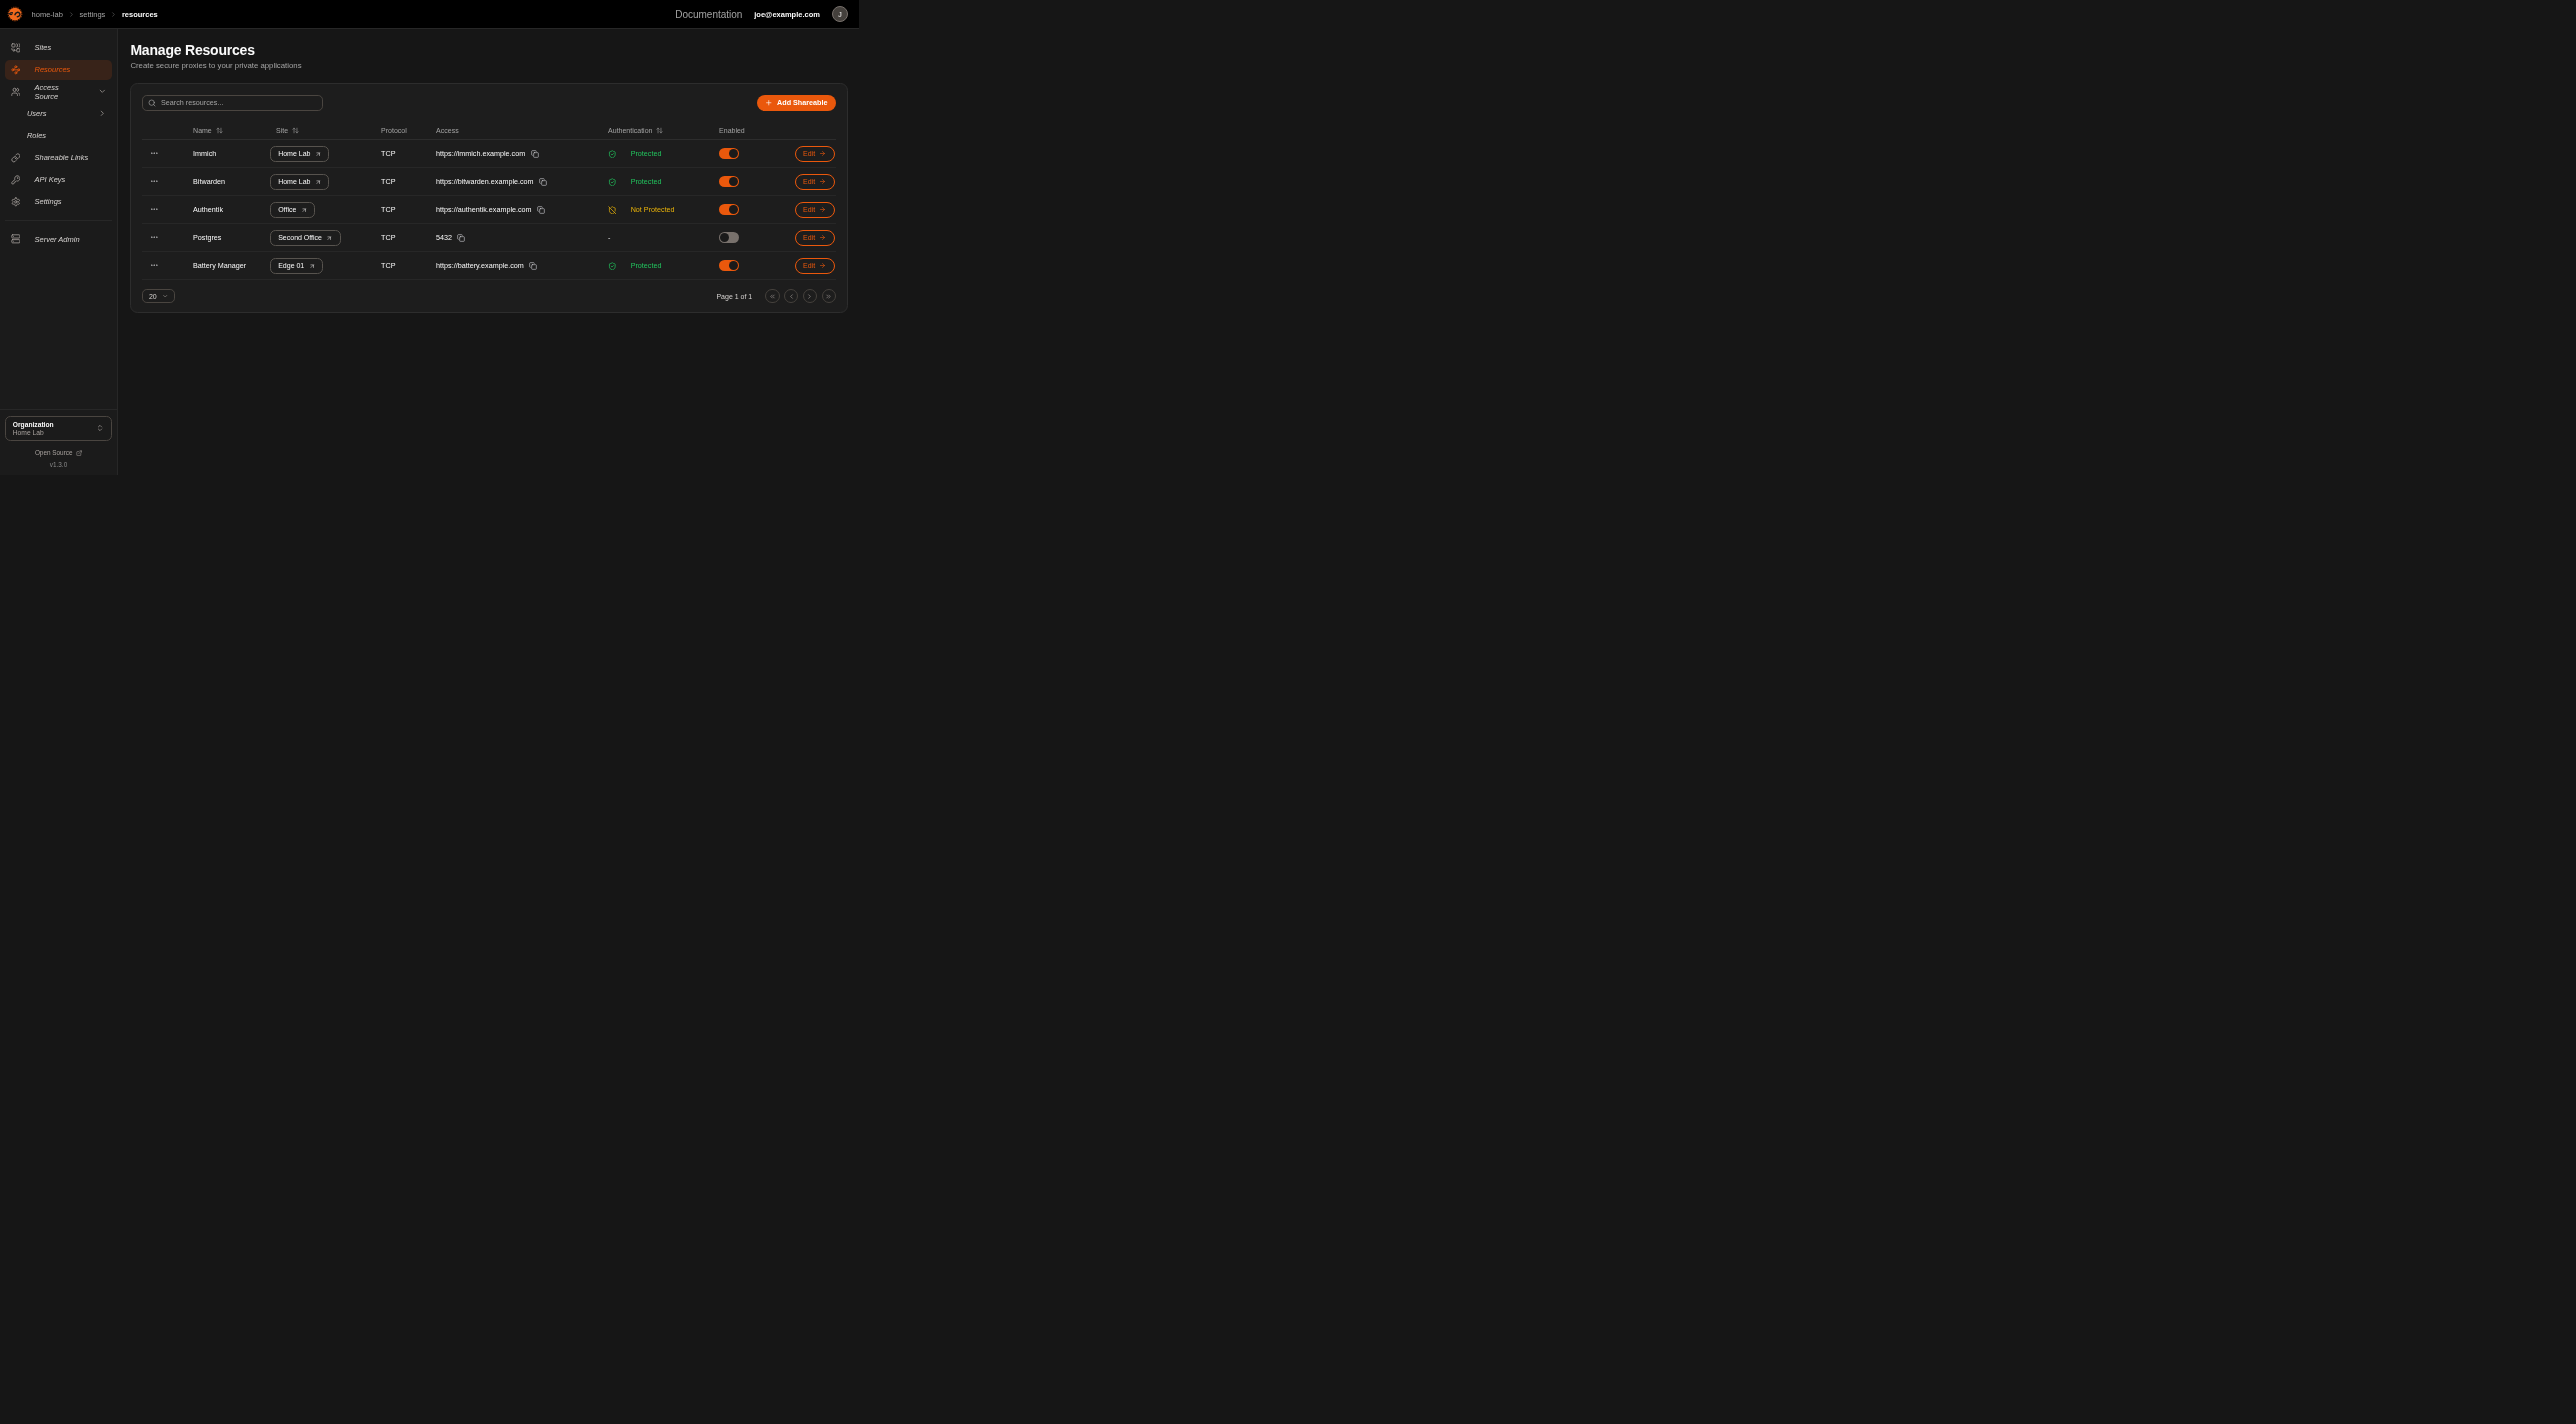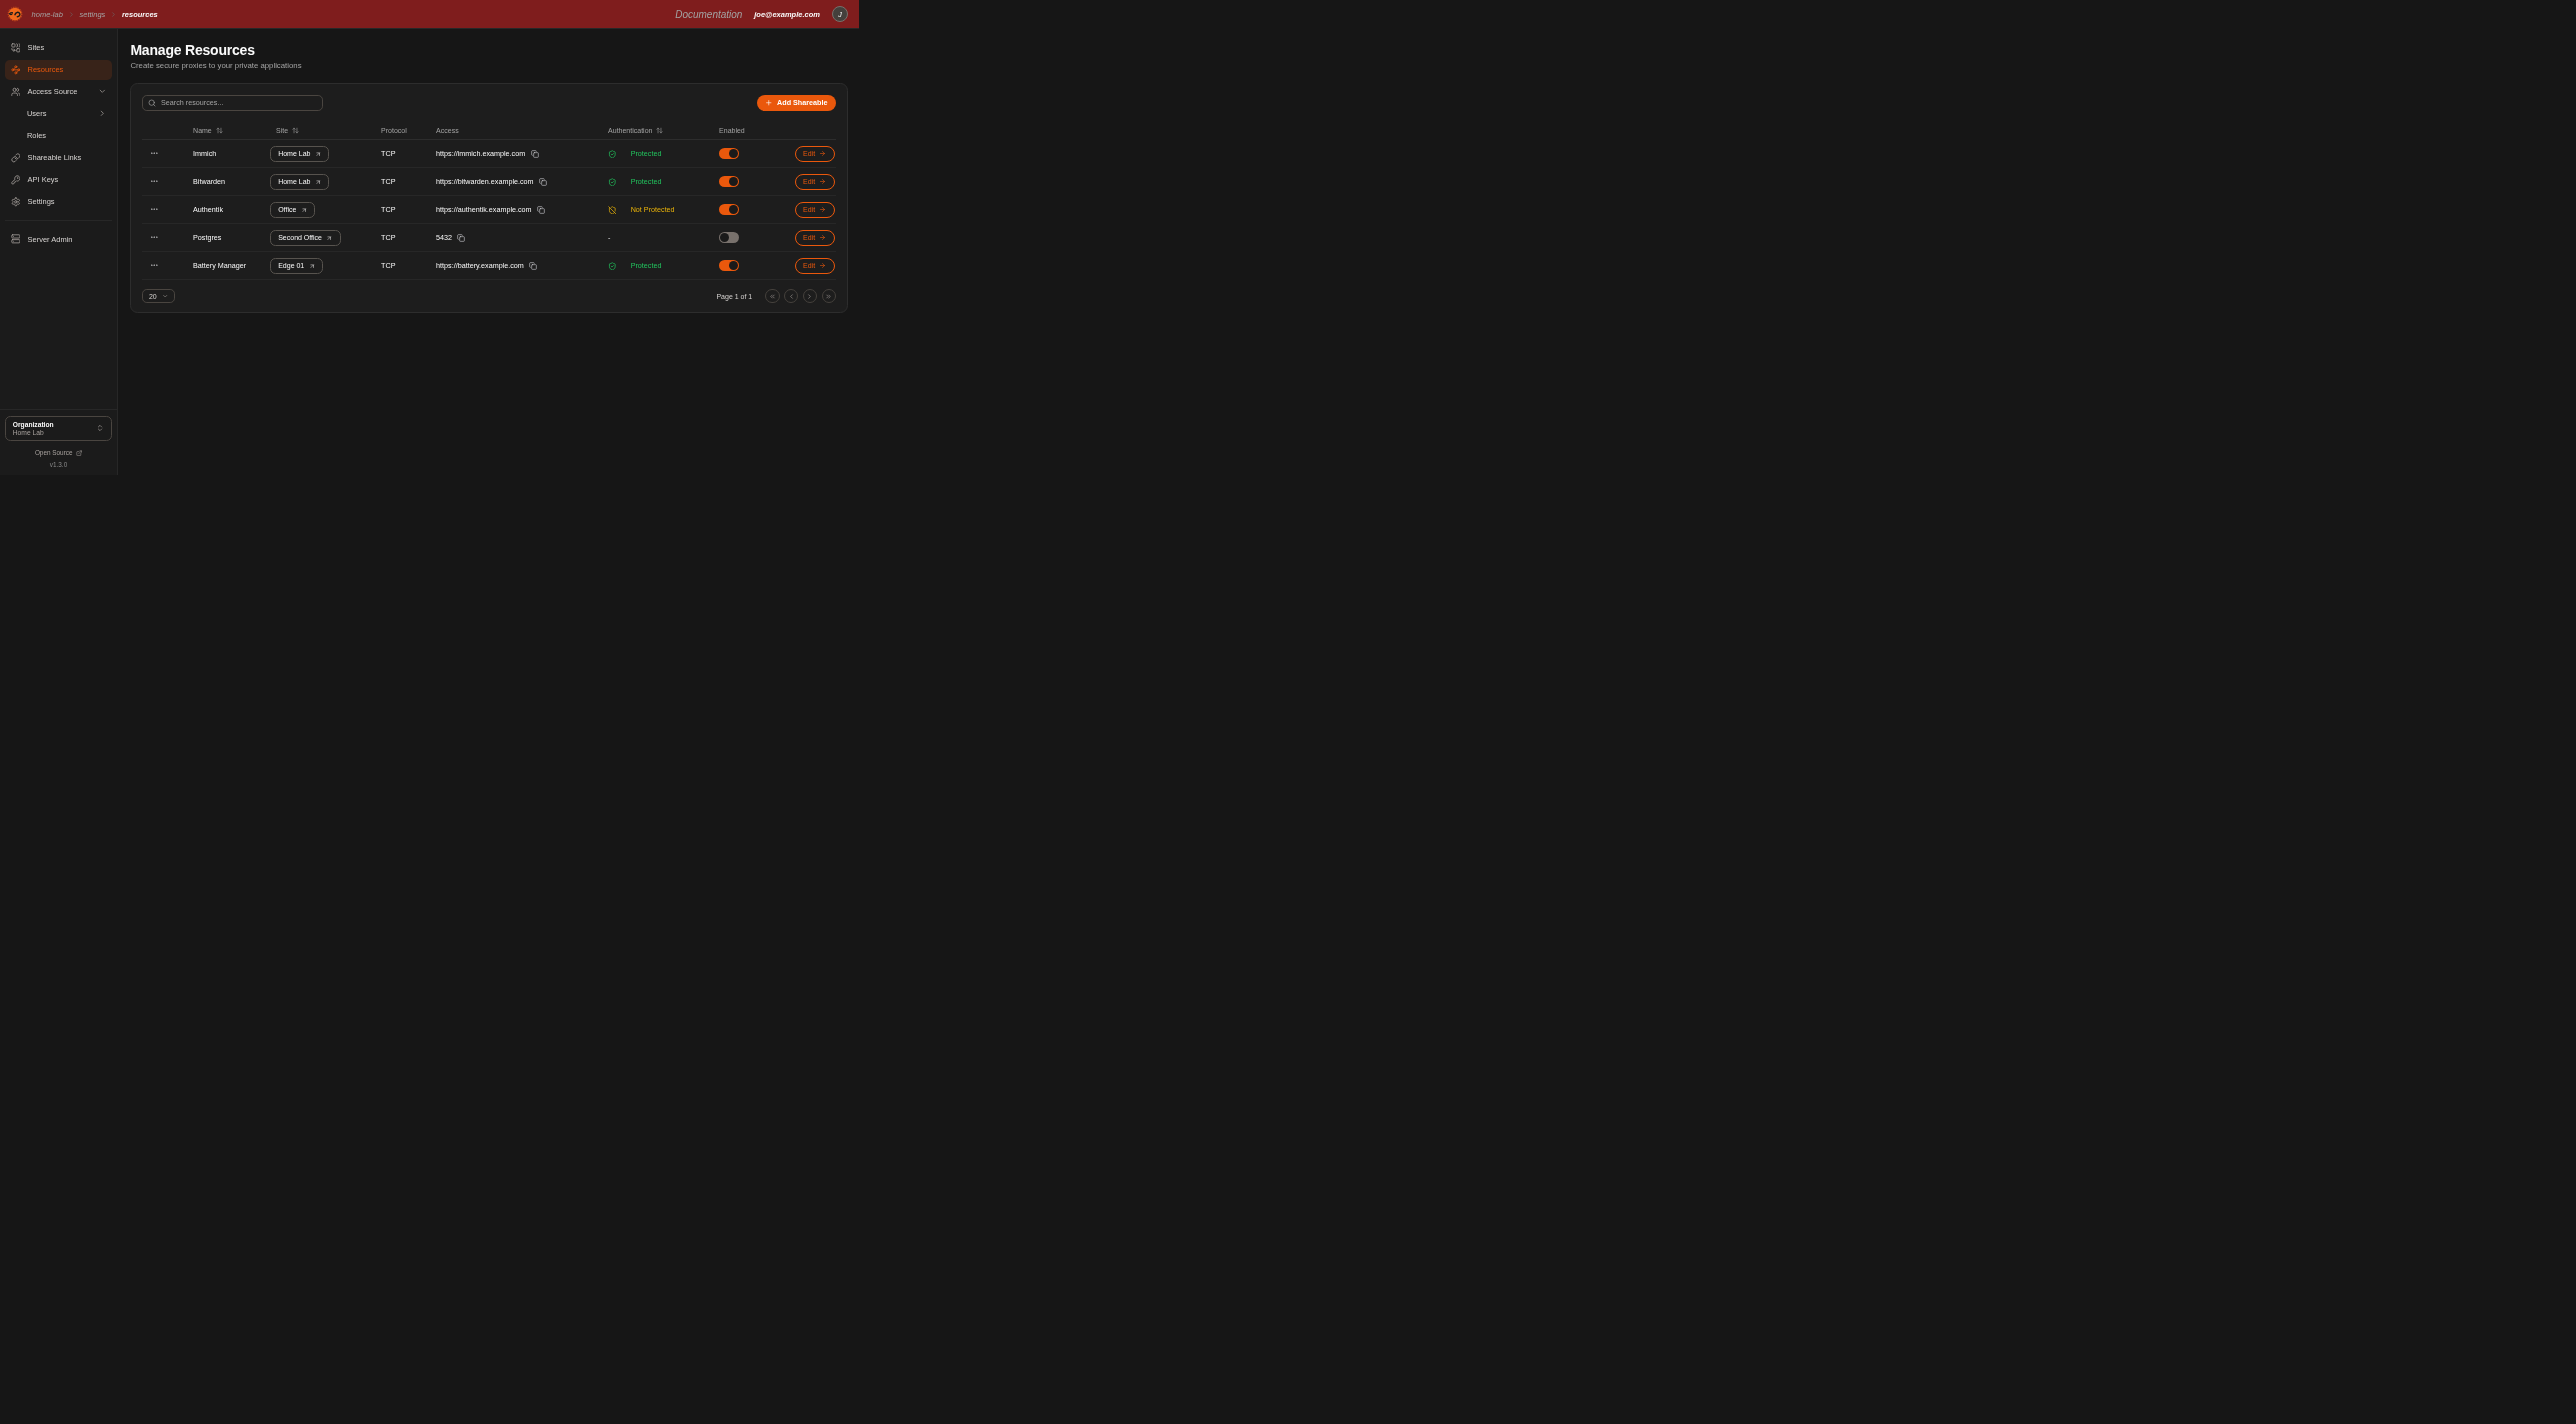--- a/index.html
+++ b/index.html
@@ -3,39 +3,39 @@
 <meta charset="utf-8">
 <style>
   * { margin:0; padding:0; box-sizing:border-box; }
   html,body { width:859px; height:475px; background:#161616; overflow:hidden;
     font-family:"Liberation Sans","DejaVu Sans",sans-serif; color:#fafafa; }
   .app { display:grid; grid-template-columns:118px 1fr; grid-template-rows:29px 1fr;
     width:100%; height:100%; }
   .ic { stroke:currentColor; fill:none; stroke-width:2; stroke-linecap:round; stroke-linejoin:round; display:block; }
 
   
-  .topbar { grid-column:1/3; background:#7f1d1d; border-bottom:0.5px solid #272727;
-    display:flex; align-items:center; justify-content:space-between; padding:0 10.7px 0 7px;font-style:italic; }
+  .topbar { grid-column:1/3; background:#000000; border-bottom:0.5px solid #272727;
+    display:flex; align-items:center; justify-content:space-between; padding:0 10.7px 0 7px; }
   .topbar-left { display:flex; align-items:center; gap:8.6px; }
   .logo { width:16px; height:16px; }
   .breadcrumb { display:flex; align-items:center; gap:4.8px; font-size:7.5px; }
   .crumb { color:#a3a3a3; text-decoration:none; cursor:pointer; }
   .crumb.current { color:#fafafa; font-weight:700; }
   .bc-sep { color:#6b6b6b; width:7px; height:7px; }
   .topbar-right { display:flex; align-items:center; gap:11.8px; }
   .doc-link { color:#a3a3a3; font-size:10px; text-decoration:none; cursor:pointer; }
   .user-email { color:#fafafa; font-size:7.5px; font-weight:700; cursor:pointer; }
   .avatar { width:16.6px; height:16.6px; border-radius:50%; background:#44403c; border:0.5px solid #78716c;
     display:flex; align-items:center; justify-content:center; font-size:7px; color:#fafafa; cursor:pointer; }
 
   
   .sidebar { background:#1b1b1b; border-right:0.5px solid #272727; display:flex; flex-direction:column; }
   .nav { padding:8.6px 5.4px 0 5.4px; display:flex; flex-direction:column; gap:1.6px; }
-  .nav-item { display:flex; align-items:center; gap:7px; height:20.4px; padding:0 5.4px;
-    border-radius:4.8px; color:#d6d3d1; font-size:7.5px; cursor:pointer; background:transparent; border:none; text-align:left; }
+  .nav-item { display:flex; align-items:center; gap:14px; height:20.4px; padding:0 5.4px;
+    border-radius:4.8px; color:#d6d3d1; font-size:7.5px; cursor:pointer; background:transparent; border:none; text-align:left;font-style:italic; }
   .nav-item .nico { width:9.7px; height:9.7px; color:#a8a29e; flex:0 0 9.7px; }
   .nav-item .lbl { flex:1; font-family:inherit; }
   .nav-item .tail { width:8.6px; height:8.6px; color:#a8a29e; }
   .nav-item.active { background:rgba(234,88,12,.14); color:#ea580c; }
   .nav-item.active .nico { color:#ea580c; }
   .nav-item.child { padding-left:21.5px; }
   .nav-div { border-top:0.5px solid #272727; margin:6.4px 0; }
   .sidebar-bottom { margin-top:auto; border-top:0.5px solid #272727; padding:6.4px 5.4px 7.5px 5.4px; }
   .org-box { display:flex; align-items:center; border:0.5px solid #4a4540; border-radius:5.4px;
     padding:3.8px 6.4px; cursor:pointer; background:transparent; width:100%; text-align:left; font-family:inherit; }

